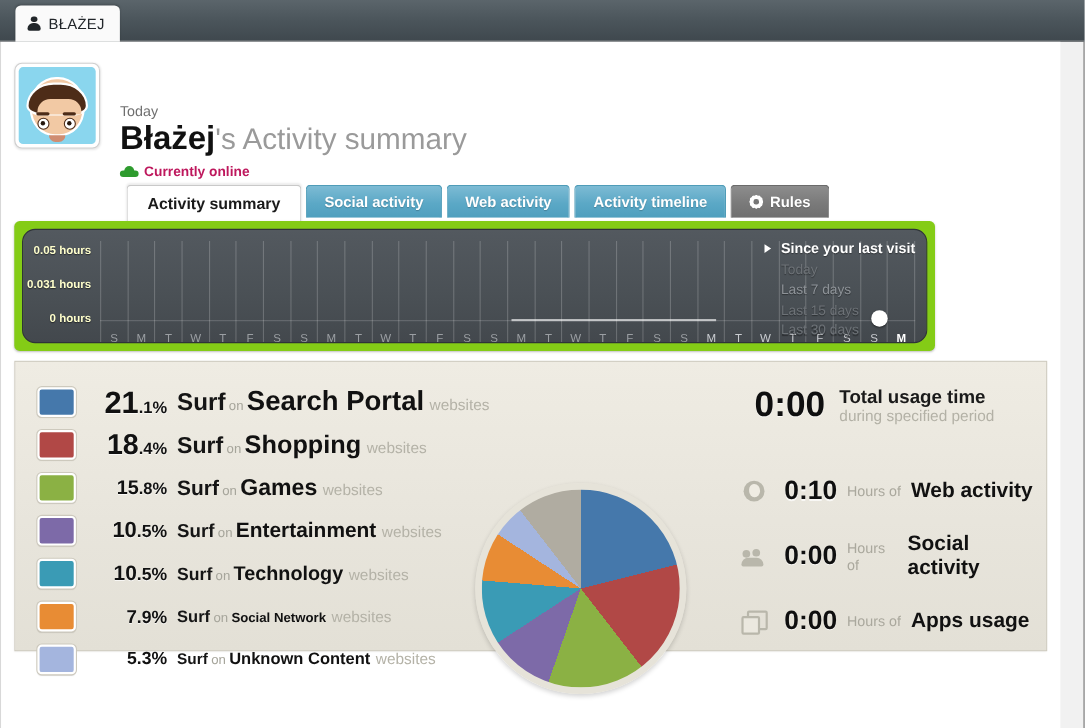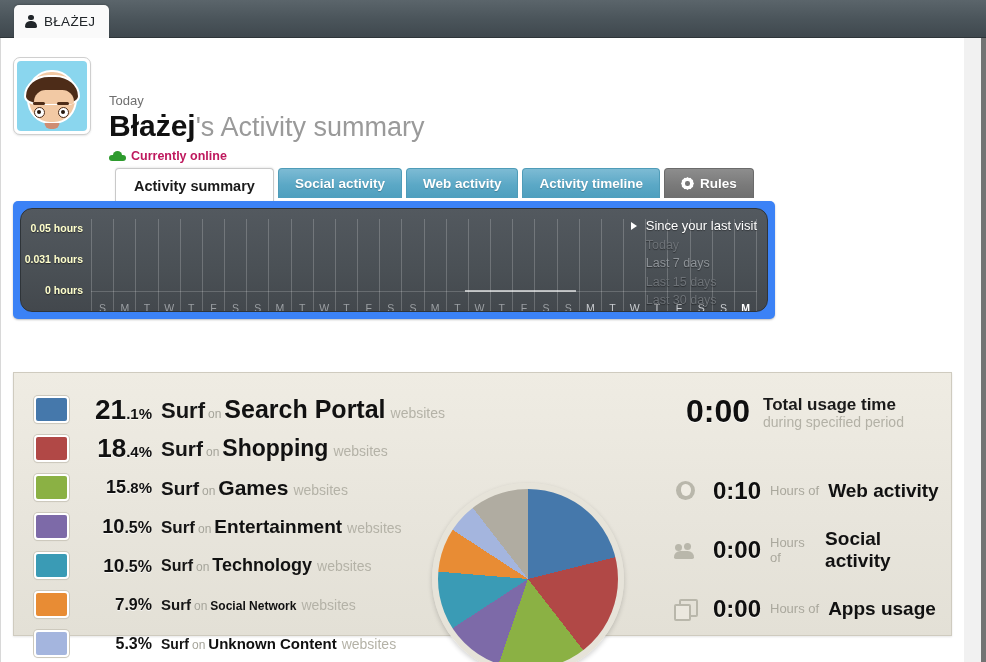--- a/index.html
+++ b/index.html
@@ -59,21 +59,21 @@
     background: #21262a;
   }
 
   
   .page {
     position: absolute;
     left: 0; top: 38px;
     width: 986px; height: 624px;
     background: #f1f1f1;
     border-left: 1px solid #d8d8d8;
-    border-right: 5px solid #737373;
+    border-right: 1px solid #737373;
   }
   .page-inner {
     position: absolute;
     left: 0; top: 0;
     width: 963px;
     height: 624px;
     background: #ffffff;
   }
 
   
@@ -267,22 +267,22 @@
     left: 4.3px; top: 4.3px;
     width: 4.4px; height: 4.4px;
     border-radius: 50%;
     background: #777777;
   }
 
   
   .graph-wrap {
     position: absolute;
     left: 12px; top: 163px;
-    width: 762px; height: 118px;
-    background: #3b82f6;
+    width: 837px; height: 118px;
+    background: #84cc16;
     border-radius: 5px;
     padding: 7px;
     box-shadow: 0 1px 2px rgba(0,0,0,.25);
   }
   .graph {
     position: relative;
     width: 100%; height: 100%;
     background: linear-gradient(to bottom, #53595f 0%, #4a5055 60%, #43484d 100%);
     border-radius: 12px;
     border: 1px solid #2f3438;
@@ -364,42 +364,41 @@
     color: #8e9398;
     line-height: 18.5px;
     padding-left: 16px;
     position: relative;
     white-space: nowrap;
     text-shadow: 0 1px 1px rgba(0,0,0,.4);
   }
   .range-item.dim { color: #6d7277; }
   .range-item.selected {
     color: #ffffff;
-    font-weight: normal;
+    font-weight: bold;
     font-size: 13px;
   }
   .range-item.selected::before {
     content: "";
     position: absolute;
     left: 1px; top: 5px;
     border-left: 6px solid #ffffff;
     border-top: 4.5px solid transparent;
     border-bottom: 4.5px solid transparent;
   }
 
   
   .stats {
     position: absolute;
     left: 12px; top: 290px;
     width: 939px; height: 264px;
     background: linear-gradient(to bottom, #efece3 0%, #e8e5dc 55%, #e3e0d6 100%);
     border: 1px solid #cfcbbf;
     border-radius: 0;
     box-shadow: 0 1px 2px rgba(0,0,0,.10);
-    margin-top: 44px;
   }
 
   .legend {
     position: absolute;
     left: 20px; top: 17px;
     width: 420px;
   }
   .legend-row {
     display: flex;
     align-items: center;

